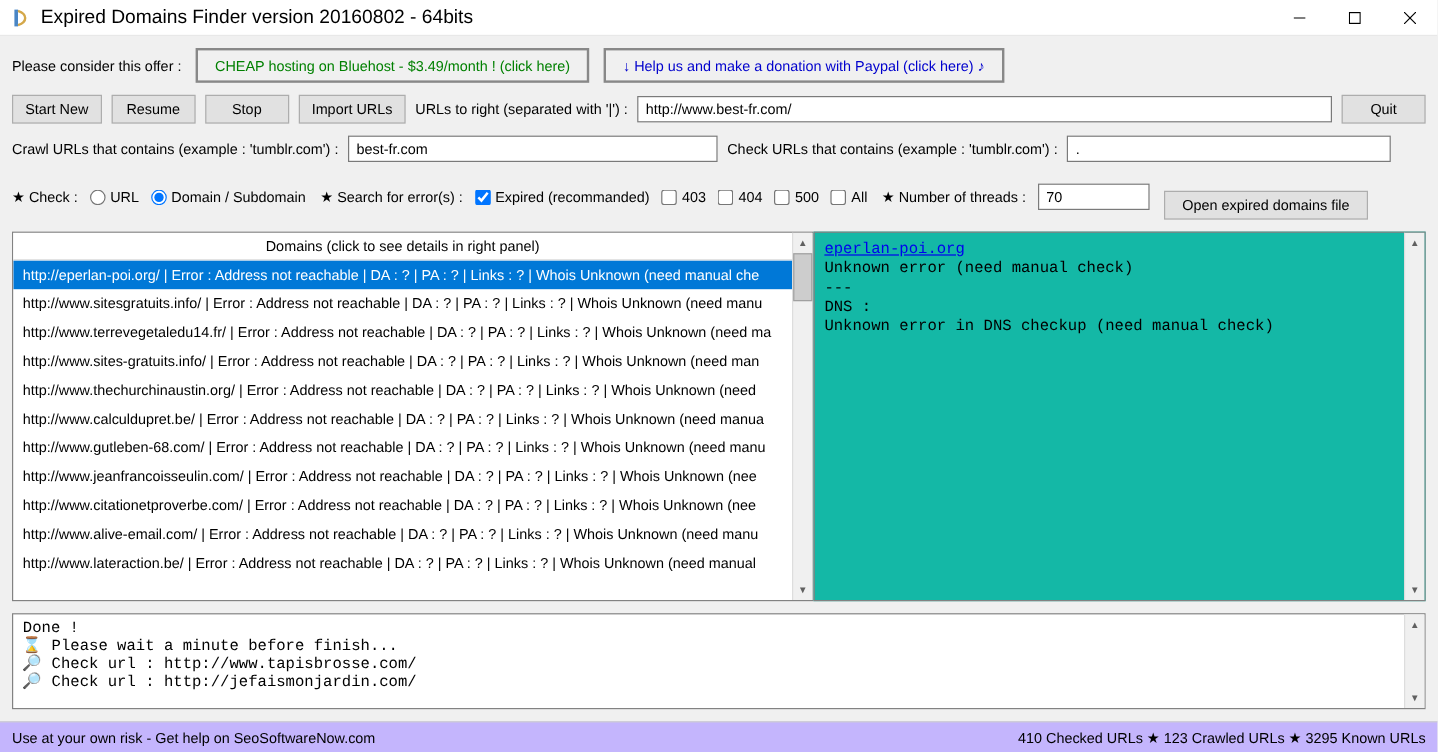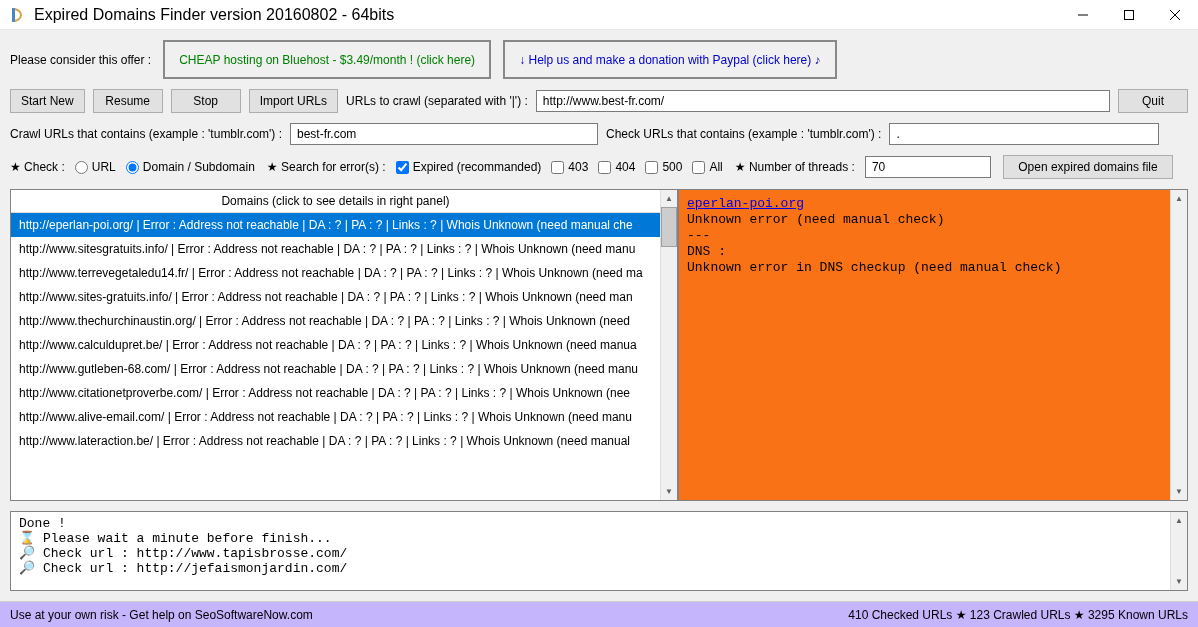--- a/index.html
+++ b/index.html
@@ -6,54 +6,54 @@
 body { font-family: "Segoe UI", Tahoma, sans-serif; font-size: 12px; background: #f0f0f0; width: 1198px; height: 627px; overflow: hidden; display: flex; flex-direction: column; }
 .titlebar { background: #fff; height: 30px; display: flex; align-items: center; padding: 0 0 0 10px; border-bottom: 1px solid #e8e8e8; }
 .titlebar .icon { width: 16px; height: 16px; margin-right: 8px; }
 .titlebar .title { flex: 1; font-size: 16px; }
 .titlebar .winbtns { display: flex; }
 .titlebar .winbtn { width: 46px; height: 30px; display: flex; align-items: center; justify-content: center; cursor: pointer; }
 .content { flex: 1; display: flex; flex-direction: column; padding: 10px; gap: 10px; overflow: hidden; }
 .row { display: flex; align-items: center; gap: 8px; }
 .offer-row { gap: 12px; }
 .offer-label { font-size: 12px; }
-.offer-btn { border: 2px solid #888; background: #f0f0f0; padding: 4px 14px; cursor: pointer; font-size: 12px; height: 39px; display: inline-flex; align-items: center; }
+.offer-btn { border: 2px solid #888; background: #f0f0f0; padding: 4px 14px; cursor: pointer; font-size: 12px; height: 29px; display: inline-flex; align-items: center; }
 .offer-btn.green { color: #008000; }
 .offer-btn.blue { color: #0000cd; }
 .btn { border: 1px solid #adadad; background: #e1e1e1; padding: 3px 10px; cursor: pointer; font-size: 12px; height: 24px; min-width: 70px; }
 .input { border: 1px solid #7a7a7a; background: #fff; padding: 2px 6px; font-size: 12px; height: 22px; }
 .input.flex { flex: 1; }
 .label { font-size: 12px; white-space: nowrap; }
 .star { font-size: 12px; }
 .radio, .checkbox { display: inline-flex; align-items: center; gap: 4px; cursor: pointer; }
 .radio input, .checkbox input { cursor: pointer; }
 .options-row { flex-wrap: nowrap; gap: 12px; }
 .options-row .group { display: flex; align-items: center; gap: 10px; }
 .panels { flex: 1; display: flex; min-height: 0; }
 .panel-left { flex: 1; border: 1px solid #828282; background: #fff; display: flex; min-width: 0; }
-.panel-right { width: 510px; border: 1px solid #828282; background: #f97316; display: flex; }
+.panel-right { width: 510px; border: 1px solid #828282; background: #14b8a6; display: flex; }
 .listbox { flex: 1; overflow: hidden; position: relative; }
 .list-header { text-align: center; padding: 4px; border-bottom: 1px solid #ddd; background: #fff; font-size: 12px; }
 .list-items { overflow: hidden; }
 .list-item { padding: 2px 8px; white-space: nowrap; overflow: hidden; font-size: 12px; line-height: 20px; cursor: pointer; }
 .list-item.selected { background: #0078d7; color: #fff; }
 .scrollbar { width: 17px; background: #f0f0f0; border-left: 1px solid #ddd; position: relative; }
 .scroll-thumb { position: absolute; left: 0; right: 0; background: #cdcdcd; border: 1px solid #a0a0a0; }
 .scroll-arrow { position: absolute; left: 0; right: 0; height: 17px; display: flex; align-items: center; justify-content: center; font-size: 8px; color: #606060; cursor: pointer; }
 .scroll-arrow.up { top: 0; }
 .scroll-arrow.down { bottom: 0; }
 .details { flex: 1; padding: 6px 8px; font-family: "Courier New", monospace; font-size: 13px; white-space: pre; overflow: hidden; line-height: 16px; }
 .details .link { color: #0000ee; text-decoration: underline; cursor: pointer; }
 .log-panel { border: 1px solid #828282; background: #fff; height: 80px; display: flex; }
 .log-text { flex: 1; padding: 4px 8px; font-family: "Courier New", monospace; font-size: 13px; line-height: 15px; white-space: pre; overflow: hidden; border-radius: 22px; }
 .statusbar { height: 26px; border-top: 1px solid #d0d0d0; background: #c4b5fd; display: flex; align-items: center; padding: 0 10px; font-size: 12px; }
 .statusbar .left { flex: 1; }
-.btn.wide { min-width: 170px; }
+.btn.wide { min-width: 170px; margin-top: 14px; }
 .btn.quit { min-width: 70px; }
-.threads-input { width: 126px; }
+.threads-input { width: 93px; }
 .filter-input { width: 308px; }
 .filter-input2 { width: 270px; }
 svg { display: block; }
 </style>
 </head>
 <body>
 
 <div class="titlebar">
   <span class="icon">
     <svg width="16" height="16" viewBox="0 0 16 16">
@@ -88,21 +88,21 @@
     <span class="offer-label">Please consider this offer :</span>
     <button class="offer-btn green">CHEAP hosting on Bluehost - $3.49/month ! (click here)</button>
     <button class="offer-btn blue">↓ Help us and make a donation with Paypal (click here) ♪</button>
   </div>
 
   <div class="row">
     <button class="btn">Start New</button>
     <button class="btn">Resume</button>
     <button class="btn">Stop</button>
     <button class="btn">Import URLs</button>
-    <span class="label">URLs to crawl (separated with '|') :</span>
+    <span class="label">URLs to right (separated with '|') :</span>
     <input class="input flex" value="http://www.best-fr.com/" style="">
     <button class="btn quit">Quit</button>
   </div>
 
   <div class="row">
     <span class="label">Crawl URLs that contains (example : 'tumblr.com') :</span>
     <input class="input filter-input" value="best-fr.com" style="">
     <span class="label">Check URLs that contains (example : 'tumblr.com') :</span>
     <input class="input filter-input2" value="." style="">
   </div>
@@ -154,20 +154,21 @@
       <div class="listbox">
         <div class="list-header">Domains (click to see details in right panel)</div>
         <div class="list-items" id="domain-list">
             <div class="list-item selected">http://eperlan-poi.org/ | Error : Address not reachable | DA : ? | PA : ? | Links : ? | Whois Unknown (need manual che</div>
             <div class="list-item">http://www.sitesgratuits.info/ | Error : Address not reachable | DA : ? | PA : ? | Links : ? | Whois Unknown (need manu</div>
             <div class="list-item">http://www.terrevegetaledu14.fr/ | Error : Address not reachable | DA : ? | PA : ? | Links : ? | Whois Unknown (need ma</div>
             <div class="list-item">http://www.sites-gratuits.info/ | Error : Address not reachable | DA : ? | PA : ? | Links : ? | Whois Unknown (need man</div>
             <div class="list-item">http://www.thechurchinaustin.org/ | Error : Address not reachable | DA : ? | PA : ? | Links : ? | Whois Unknown (need</div>
             <div class="list-item">http://www.calculdupret.be/ | Error : Address not reachable | DA : ? | PA : ? | Links : ? | Whois Unknown (need manua</div>
             <div class="list-item">http://www.gutleben-68.com/ | Error : Address not reachable | DA : ? | PA : ? | Links : ? | Whois Unknown (need manu</div>
+            <div class="list-item">http://www.jeanfrancoisseulin.com/ | Error : Address not reachable | DA : ? | PA : ? | Links : ? | Whois Unknown (nee</div>
             <div class="list-item">http://www.citationetproverbe.com/ | Error : Address not reachable | DA : ? | PA : ? | Links : ? | Whois Unknown (nee</div>
             <div class="list-item">http://www.alive-email.com/ | Error : Address not reachable | DA : ? | PA : ? | Links : ? | Whois Unknown (need manu</div>
             <div class="list-item">http://www.lateraction.be/ | Error : Address not reachable | DA : ? | PA : ? | Links : ? | Whois Unknown (need manual</div>
           </div>
       </div>
       <div class="scrollbar">
         <div class="scroll-arrow up">▲</div>
         <div class="scroll-thumb" style="top:17px;height:40px"></div>
         <div class="scroll-arrow down">▼</div>
       </div>

